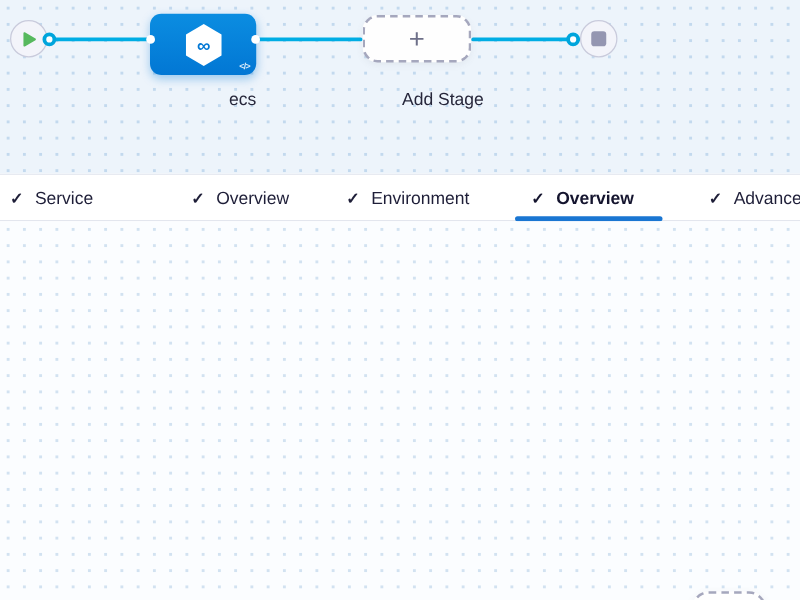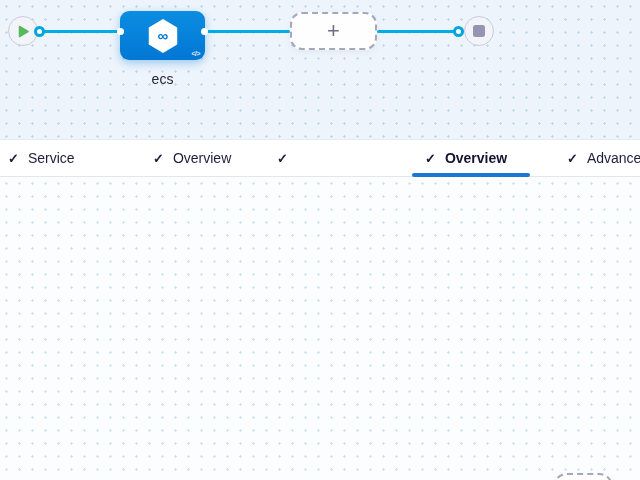--- a/index.html
+++ b/index.html
@@ -44,21 +44,21 @@
     background:linear-gradient(180deg,#0b8de1,#0277d4);
     box-shadow:0 3px 8px rgba(2,120,213,.35);
     display:flex;align-items:center;justify-content:center;
   }
   .code-glyph{
     position:absolute;right:5px;bottom:3px;
     font-size:7px;font-weight:700;letter-spacing:-.5px;
     color:rgba(255,255,255,.85);
   }
   .node-label{
-    position:absolute;text-align:center;color:#26263a;font-size:14px;
+    position:absolute;text-align:right;color:#26263a;font-size:14px;
   }
   
   .add-box{
     position:absolute;border:2px dashed #a5a7bd;background:#fefefe;
     box-sizing:border-box;display:flex;align-items:center;justify-content:center;
     color:#6e7089;box-shadow:0 2px 6px rgba(96,97,112,.08);
   }
   #add-stage-box{left:290px;top:12px;width:87px;height:38px;border-radius:12px;font-size:22px;font-weight:300;}
   #add-step-box{left:553px;top:296px;width:60px;height:62px;border-radius:14px;font-size:24px;font-weight:300;}
   
@@ -113,38 +113,40 @@
       </svg>
       <span class="code-glyph">&lt;/&gt;</span>
     </div>
     <div class="node-dot" style="left:117px;top:28px;"></div>
     <div class="node-dot" style="left:201px;top:28px;"></div>
     <div class="node-label" id="stage-label">ecs</div>
 
     <div id="add-stage-box" class="add-box">
       <span>+</span>
     </div>
+    <div class="node-label" id="add-stage-label">Add Stage</div>
 
     <div class="port" style="left:453px;top:26px;"></div>
     <div class="terminal" style="left:464px;top:16px;">
       <div class="stop-square"></div>
     </div>
   </section>
 
   <nav id="tab-bar">
     <div class="tab" style="left:8px;">
       <span class="check">✓</span>
       <span>Service</span>
     </div>
     <div class="tab" style="left:153px;">
       <span class="check">✓</span>
       <span>Overview</span>
     </div>
     <div class="tab" style="left:277px;">
       <span class="check">✓</span>
+      <span>Environment</span>
     </div>
     <div class="tab active" style="left:425px;">
       <span class="check">✓</span>
       <span>Overview</span>
     </div>
     <div class="tab" style="left:567px;">
       <span class="check">✓</span>
       <span>Advanced</span>
     </div>
     <div id="tab-underline"></div>

